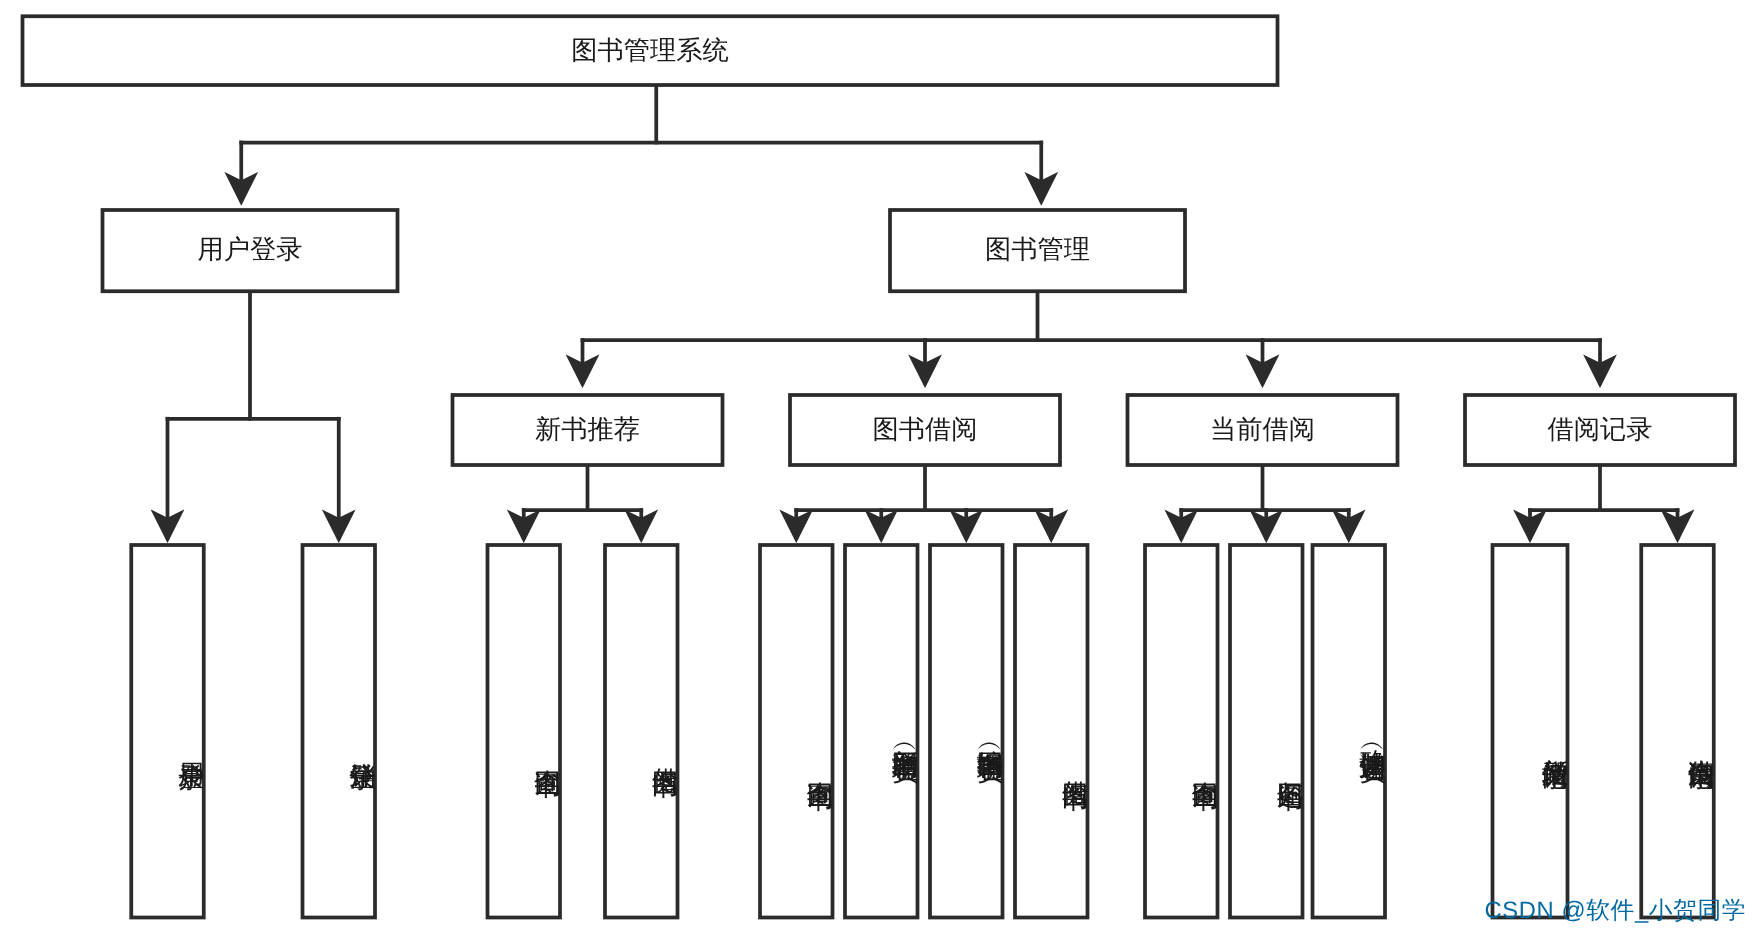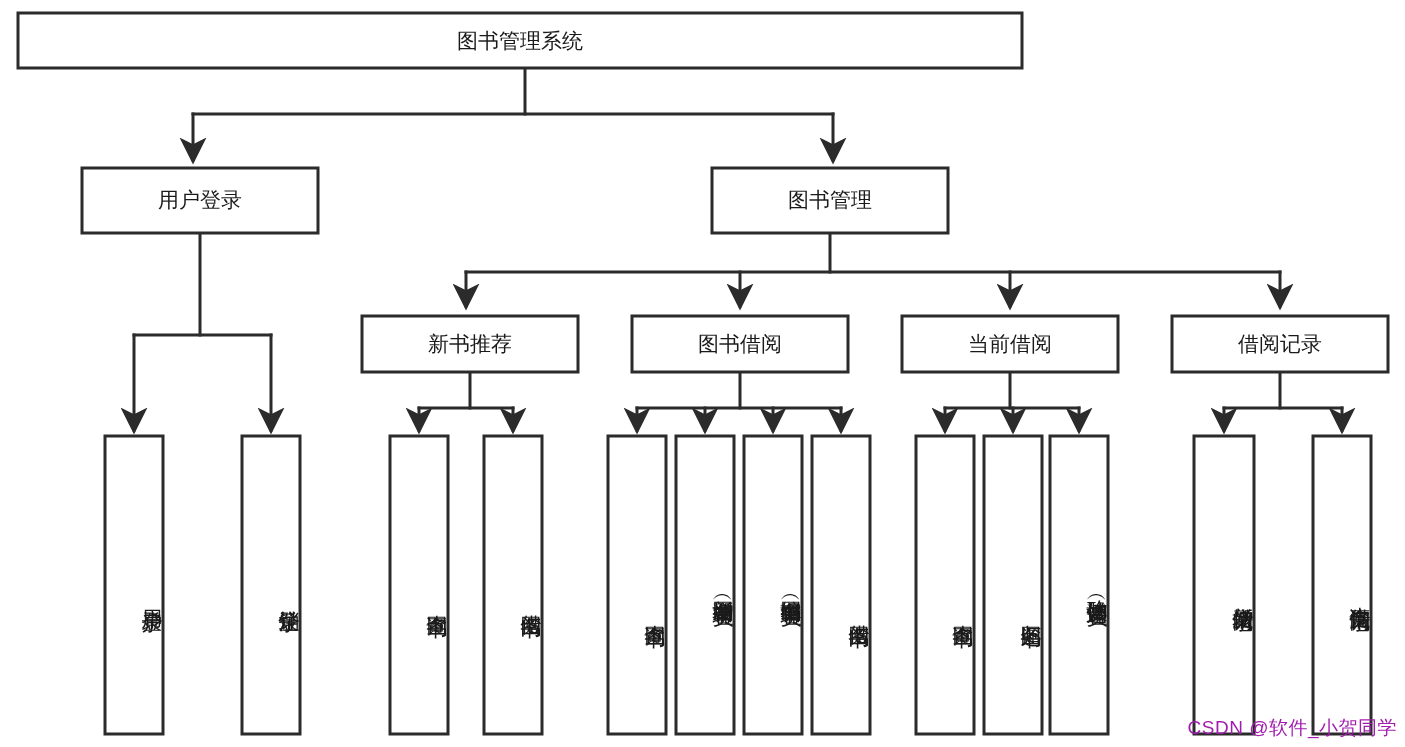--- a/index.html
+++ b/index.html
@@ -61,21 +61,21 @@
     color: #1a1a1a;
     white-space: nowrap;
     pointer-events: none;
   }
   #watermark {
     position: absolute;
     right: 8px;
     bottom: 6px;
     font-family: "Liberation Sans", "DejaVu Sans", sans-serif;
     font-size: 19px;
-    color: #a21caf;
+    color: #0369a1;
     letter-spacing: 0.5px;
     white-space: nowrap;
   }
 </style>
 </head>
 <body>
 
 <div id="diagram-root">
 
   <svg id="tree-svg" viewBox="0 0 1405 747">

